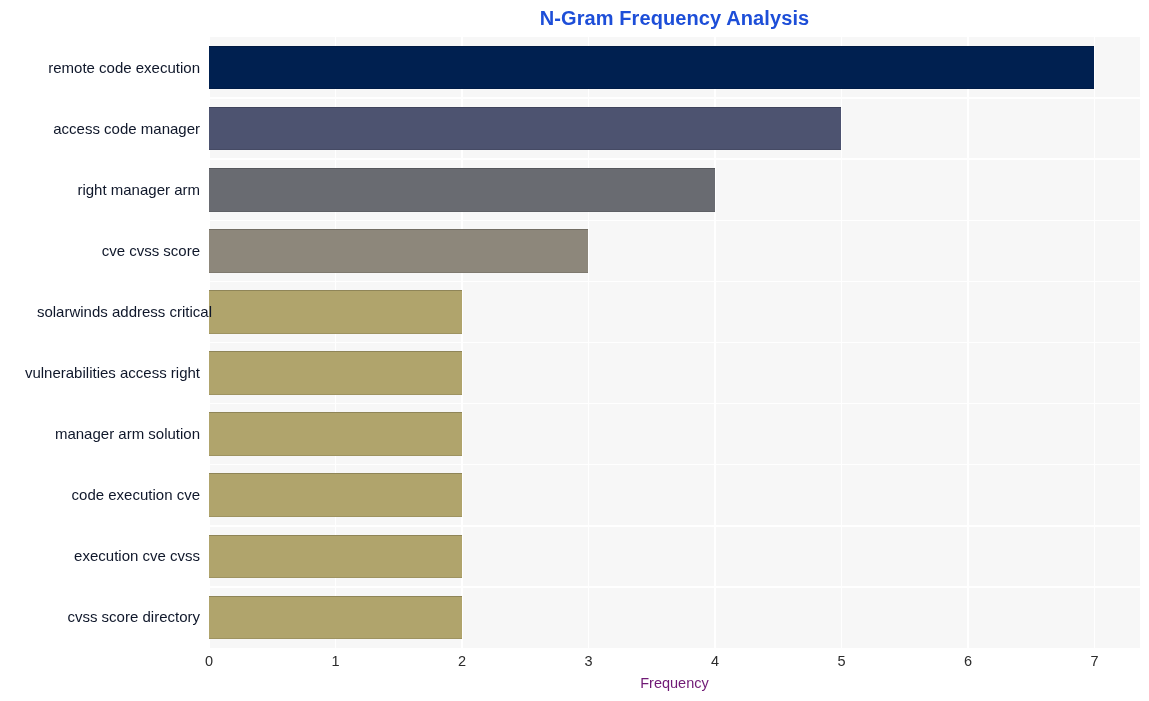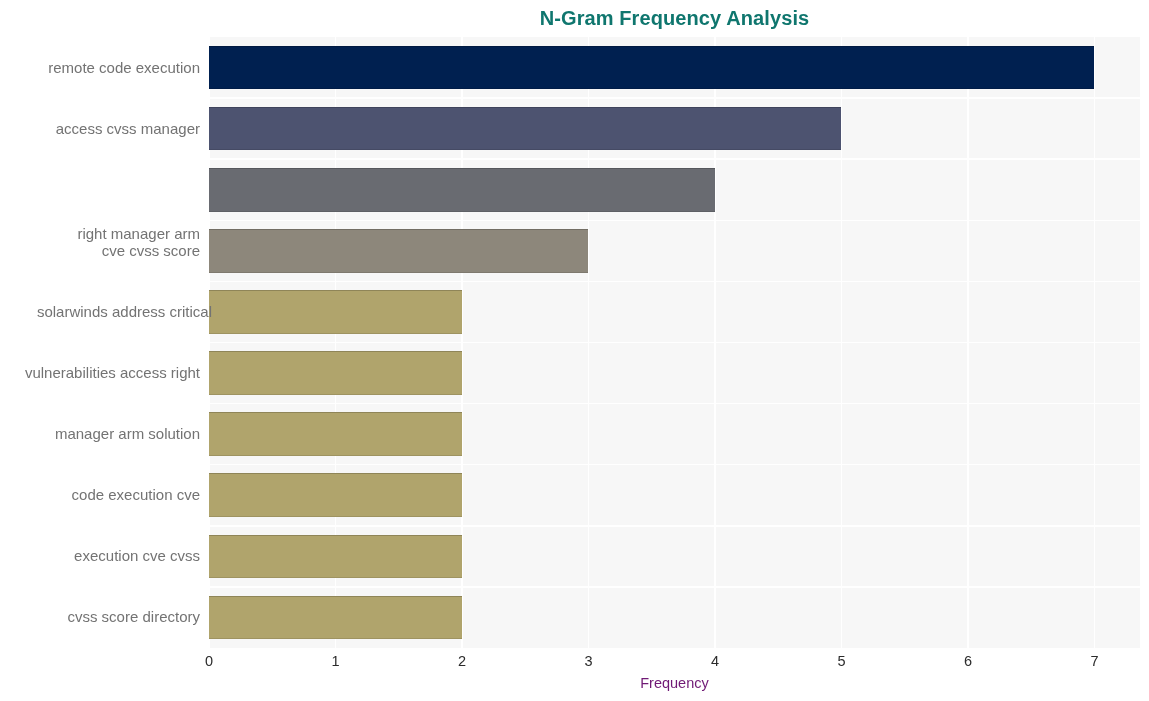--- a/index.html
+++ b/index.html
@@ -26,21 +26,21 @@
 
   
   #chart-title {
     position: absolute;
     left: 209px;
     top: 6px;
     width: 931px;
     text-align: center;
     font-size: 20px;
     font-weight: bold;
-    color: #0f766e;
+    color: #1d4ed8;
     letter-spacing: 0.1px;
     line-height: 24px;
     white-space: nowrap;
   }
 
   
   #plot-area {
     position: absolute;
     left: 209px;
     top: 37px;
@@ -73,21 +73,21 @@
     border-top: 1px solid rgba(0,0,0,0.18);
     border-bottom: 1px solid rgba(0,0,0,0.10);
   }
 
   
   .ytick {
     position: absolute;
     right: 1149px;
     text-align: right;
     font-size: 15px;
-    color: #737373;
+    color: #0f172a;
     white-space: nowrap;
     line-height: 17px;
   }
   #ytick-layer {
     position: absolute;
     left: 0;
     top: 0;
     width: 200px;
     height: 701px;
   }
@@ -163,22 +163,22 @@
         <div class="bar" title="vulnerabilities access right: 2" style="top: 314.207px; height: 43.6865px; width: 252.989px; background: rgb(176, 164, 108);"></div>
         <div class="bar" title="manager arm solution: 2" style="top: 375.307px; height: 43.6865px; width: 252.989px; background: rgb(176, 164, 108);"></div>
         <div class="bar" title="code execution cve: 2" style="top: 436.407px; height: 43.6865px; width: 252.989px; background: rgb(176, 164, 108);"></div>
         <div class="bar" title="execution cve cvss: 2" style="top: 497.507px; height: 43.6865px; width: 252.989px; background: rgb(176, 164, 108);"></div>
         <div class="bar" title="cvss score directory: 2" style="top: 558.607px; height: 43.6865px; width: 252.989px; background: rgb(176, 164, 108);"></div>
       </div>
   </div>
 
   <div id="ytick-layer">
       <div class="ytick" style="top: 58.55px; padding-right: 9px; text-align: right;">remote code execution</div>
-      <div class="ytick" style="top: 119.65px; padding-right: 9px; text-align: right;">access cvss manager</div>
-      <div class="ytick" style="top: 180.75px; padding-right: 6px; text-align: right; margin-top: 44px;">right manager arm</div>
+      <div class="ytick" style="top: 119.65px; padding-right: 9px; text-align: right;">access code manager</div>
+      <div class="ytick" style="top: 180.75px; padding-right: 6px; text-align: right;">right manager arm</div>
       <div class="ytick" style="top: 241.85px; padding-right: 9px; text-align: right;">cve cvss score</div>
       <div class="ytick" style="top: 302.95px; padding-right: 9px; text-align: right; margin-left: 12px;">solarwinds address critical</div>
       <div class="ytick" style="top: 364.05px; padding-right: 21px; text-align: right;">vulnerabilities access right</div>
       <div class="ytick" style="top: 425.15px; padding-right: 19px; text-align: right;">manager arm solution</div>
       <div class="ytick" style="top: 486.25px; text-align: right;">code execution cve</div>
       <div class="ytick" style="top: 547.35px; padding-right: 0; text-align: right;">execution cve cvss</div>
       <div class="ytick" style="top: 608.45px; padding-right: 9px; text-align: right;">cvss score directory</div>
     </div>
   <div id="xtick-layer">
       <div class="xtick" style="left: 209px;">0</div>

